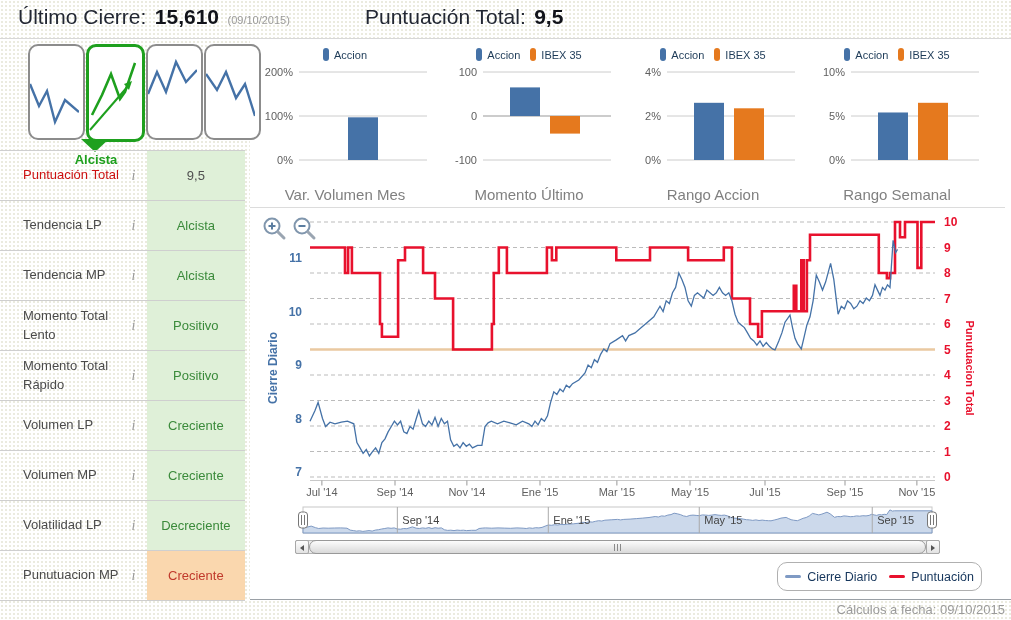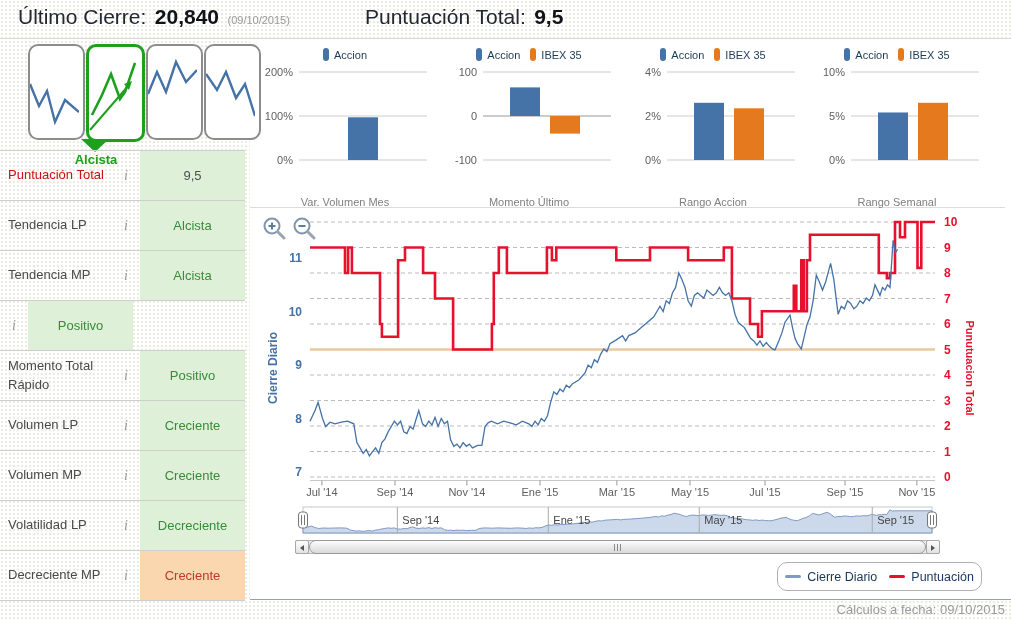--- a/index.html
+++ b/index.html
@@ -20,36 +20,36 @@
   .cards{position:absolute;left:28px;top:44px;display:flex;}
   .card{width:53px;height:92px;border:2px solid #8c8c8c;border-radius:10px;background:#fff;margin-right:1px;position:relative;}
   .card.selected{border:3px solid #1ea01e;z-index:2;}
   .card svg{position:absolute;left:0;top:0;}
   .pointer{position:absolute;left:81px;top:139px;width:0;height:0;
            border-left:14px solid transparent;border-right:14px solid transparent;border-top:13px solid #1ea01e;}
   .trend-label{position:absolute;left:55px;top:152px;width:82px;text-align:center;
                font-size:13px;font-weight:bold;color:#1ea01e;}
   
   .ind-table{position:absolute;left:0;top:150px;width:245px;border-top:1px solid #cfcfcf;}
-  .ind-row{display:flex;align-items:center;height:49px;border-bottom:1px solid #cfcfcf;}
+  .ind-row{display:flex;align-items:center;height:49px;border-bottom:1px solid #cfcfcf;padding-left:15px;}
   .ind-label{width:104px;padding-left:8px;font-size:13px;color:#4a4a4a;line-height:1.45;}
   .ind-label.red{color:#cc1111;}
   .ind-info{width:28px;text-align:center;font-family:"Liberation Serif",serif;font-style:italic;
             font-size:14px;color:#9a9a9a;cursor:pointer;}
   .ind-value{width:105px;height:100%;display:flex;align-items:center;justify-content:center;font-size:13px;}
   .ind-value.green{background:#dff0d8;color:#3a8a3a;}
   .ind-value.neutral{background:#dff0d8;color:#4f4f4f;}
   .ind-value.orange{background:#fad7ae;color:#c0392b;}
   
   .minis{position:absolute;left:253px;top:44px;display:flex;align-items:center;}
   .mini{width:184px;height:156px;position:relative;}
   .mini-legend{height:20px;display:flex;align-items:center;justify-content:center;gap:10px;}
   .mini-legend .pill{display:inline-block;width:6px;height:13px;border-radius:3px;margin-right:5px;vertical-align:-2px;}
   .mini-legend .litem{font-size:11px;color:#1c3a57;cursor:pointer;white-space:nowrap;}
-  .mini-title{text-align:center;font-size:11px;color:#808080;margin-top:20px;}
+  .mini-title{text-align:center;font-size:15px;color:#808080;margin-top:10px;}
   
   #main-chart{position:absolute;left:250px;top:208px;}
   #nav-chart{position:absolute;left:295px;top:506px;}
   .zoom-ic{position:absolute;cursor:pointer;}
   
   .sb{position:absolute;left:295px;top:540px;width:645px;height:14px;}
   .sb-track{position:absolute;left:0;right:0;top:0;bottom:0;background:#ececec;border:1px solid #b5b5b5;border-radius:2px;}
   .sb-arrow{position:absolute;top:0;width:14px;height:14px;background:linear-gradient(#fdfdfd,#e2e2e2);
             border:1px solid #a8a8a8;border-radius:2px;box-sizing:border-box;cursor:pointer;}
   .sb-arrow.left{left:0;} .sb-arrow.right{right:0;}
@@ -67,21 +67,21 @@
   .legend-box .litem{font-size:12.5px;color:#16365c;cursor:pointer;white-space:nowrap;}
   .footer-text{position:absolute;right:6px;top:602px;font-size:13px;color:#9b9b9b;}
 </style>
 </head>
 <body>
 
 <div id="app">
 
   <div class="hdr-group" style="left:18px">
     <span class="hdr-label">Último Cierre:</span>
-    <span class="hdr-value">20,840</span>
+    <span class="hdr-value">15,610</span>
     <span class="hdr-date">(09/10/2015)</span>
   </div>
   <div class="hdr-group" style="left:365px">
     <span class="hdr-label">Puntuación Total:</span>
     <span class="hdr-value">9,5</span>
   </div>
   <div class="hr-top"></div>
 
   <div class="panel-right"></div>
   <div class="panel-border-top"></div>
@@ -124,20 +124,21 @@
       <div class="ind-label">Tendencia LP</div>
       <div class="ind-info">i</div>
       <div class="ind-value green">Alcista</div>
     </div>
     <div class="ind-row">
       <div class="ind-label">Tendencia MP</div>
       <div class="ind-info">i</div>
       <div class="ind-value green">Alcista</div>
     </div>
     <div class="ind-row">
+      <div class="ind-label">Momento Total Lento</div>
       <div class="ind-info">i</div>
       <div class="ind-value green">Positivo</div>
     </div>
     <div class="ind-row">
       <div class="ind-label">Momento Total Rápido</div>
       <div class="ind-info">i</div>
       <div class="ind-value green">Positivo</div>
     </div>
     <div class="ind-row">
       <div class="ind-label">Volumen LP</div>
@@ -148,21 +149,21 @@
       <div class="ind-label">Volumen MP</div>
       <div class="ind-info">i</div>
       <div class="ind-value green">Creciente</div>
     </div>
     <div class="ind-row">
       <div class="ind-label">Volatilidad LP</div>
       <div class="ind-info">i</div>
       <div class="ind-value green">Decreciente</div>
     </div>
     <div class="ind-row">
-      <div class="ind-label">Decreciente MP</div>
+      <div class="ind-label">Punutuacion MP</div>
       <div class="ind-info">i</div>
       <div class="ind-value orange">Creciente</div>
     </div>
   </div>
 
   <div class="minis">
     <div class="mini">
       <div class="mini-legend">
           <span class="litem"><span class="pill" style="background: rgb(69, 114, 167);"></span>Accion</span>
         </div>

